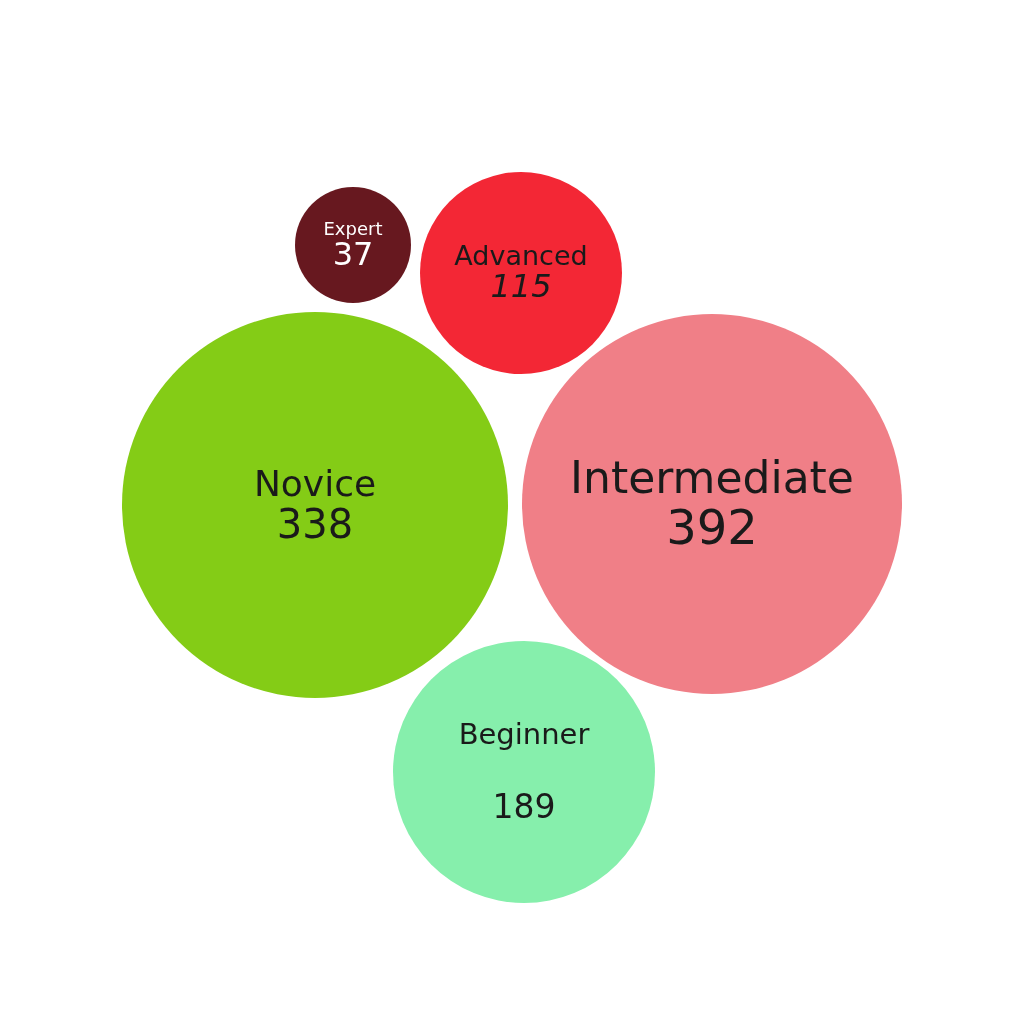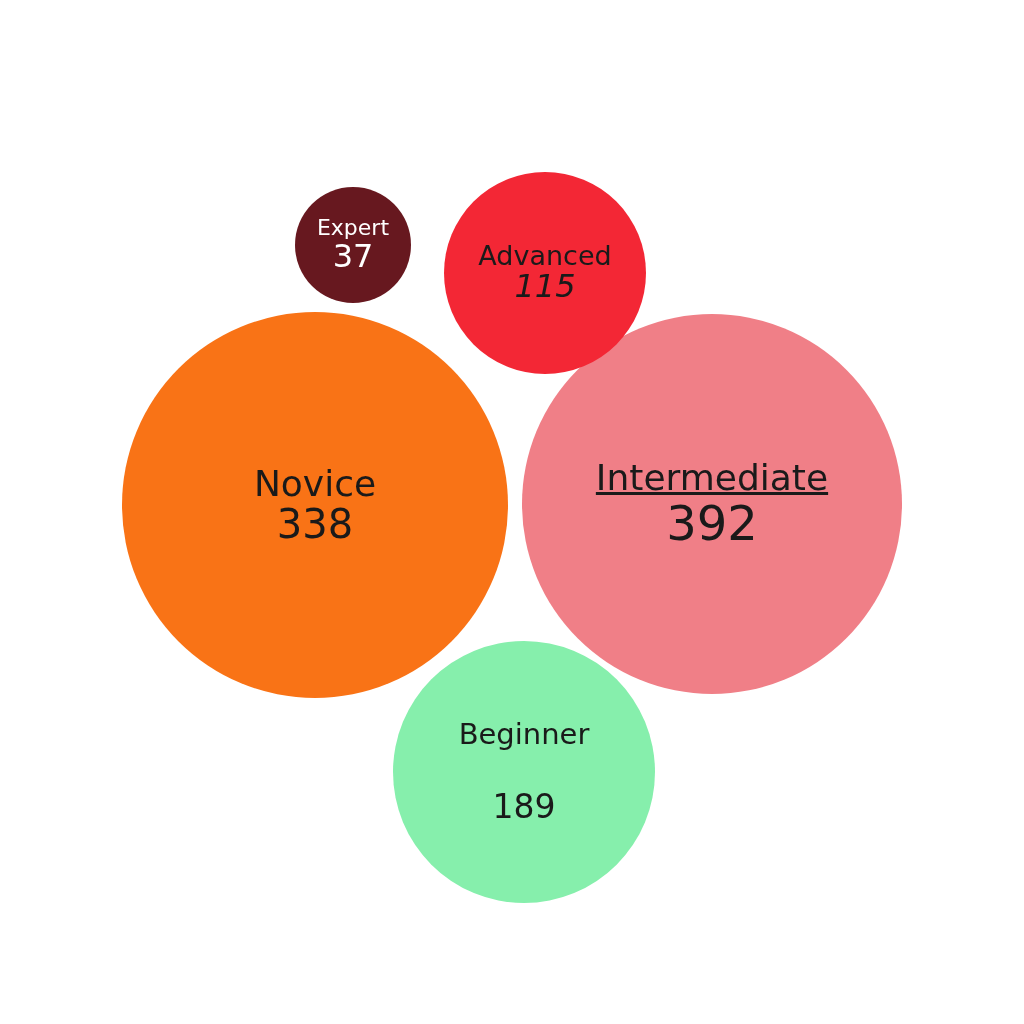--- a/index.html
+++ b/index.html
@@ -39,33 +39,33 @@
     display: block;
     white-space: nowrap;
     font-weight: 400;
   }
   
 </style>
 </head>
 <body>
 
 <div id="chart-stage" style="background: rgb(255, 255, 255);">
-    <div class="bubble" style="left: 122px; top: 312px; width: 386px; height: 386px; background: #f97316; color: rgb(26, 26, 26); z-index: 10;">
+    <div class="bubble" style="left: 122px; top: 312px; width: 386px; height: 386px; background: #84cc16; color: rgb(26, 26, 26); z-index: 10;">
       <span class="bubble-label" style="font-size: 36px;">Novice</span>
       <span class="bubble-value" style="font-size: 40px;">338</span>
     </div>
     <div class="bubble" style="left: 522px; top: 314px; width: 380px; height: 380px; background: rgb(240, 127, 135); color: rgb(26, 26, 26); z-index: 11;">
-      <span class="bubble-label" style="font-size: 36px; text-decoration: underline;">Intermediate</span>
+      <span class="bubble-label" style="font-size: 44px;">Intermediate</span>
       <span class="bubble-value" style="font-size: 48px; text-align: center;">392</span>
     </div>
     <div class="bubble" style="left: 393px; top: 641px; width: 262px; height: 262px; background: #86efac; color: rgb(26, 26, 26); z-index: 12;">
       <span class="bubble-label" style="font-size: 29px;">Beginner</span>
       <span class="bubble-value" style="font-size: 33px; margin-top: 40px;">189</span>
     </div>
-    <div class="bubble" style="left: 444px; top: 172px; width: 202px; height: 202px; background: rgb(243, 39, 53); color: rgb(26, 26, 26); z-index: 13;">
+    <div class="bubble" style="left: 420px; top: 172px; width: 202px; height: 202px; background: rgb(243, 39, 53); color: rgb(26, 26, 26); z-index: 13;">
       <span class="bubble-label" style="font-size: 27px;">Advanced</span>
       <span class="bubble-value" style="font-size: 32px; font-style: italic;">115</span>
     </div>
     <div class="bubble" style="left: 295px; top: 187px; width: 116px; height: 116px; background: rgb(103, 24, 31); color: rgb(255, 255, 255); z-index: 14;">
-      <span class="bubble-label" style="font-size: 22px;">Expert</span>
+      <span class="bubble-label" style="font-size: 18px;">Expert</span>
       <span class="bubble-value" style="font-size: 32px;">37</span>
     </div>
   </div>
 
 </body></html>

